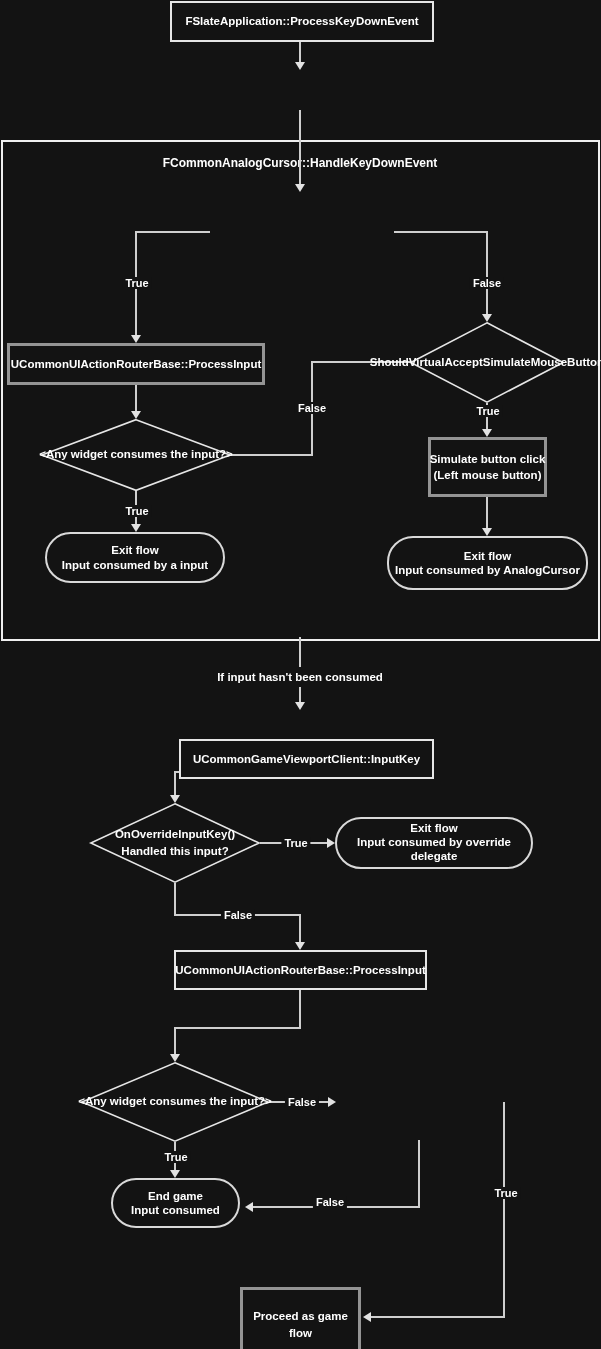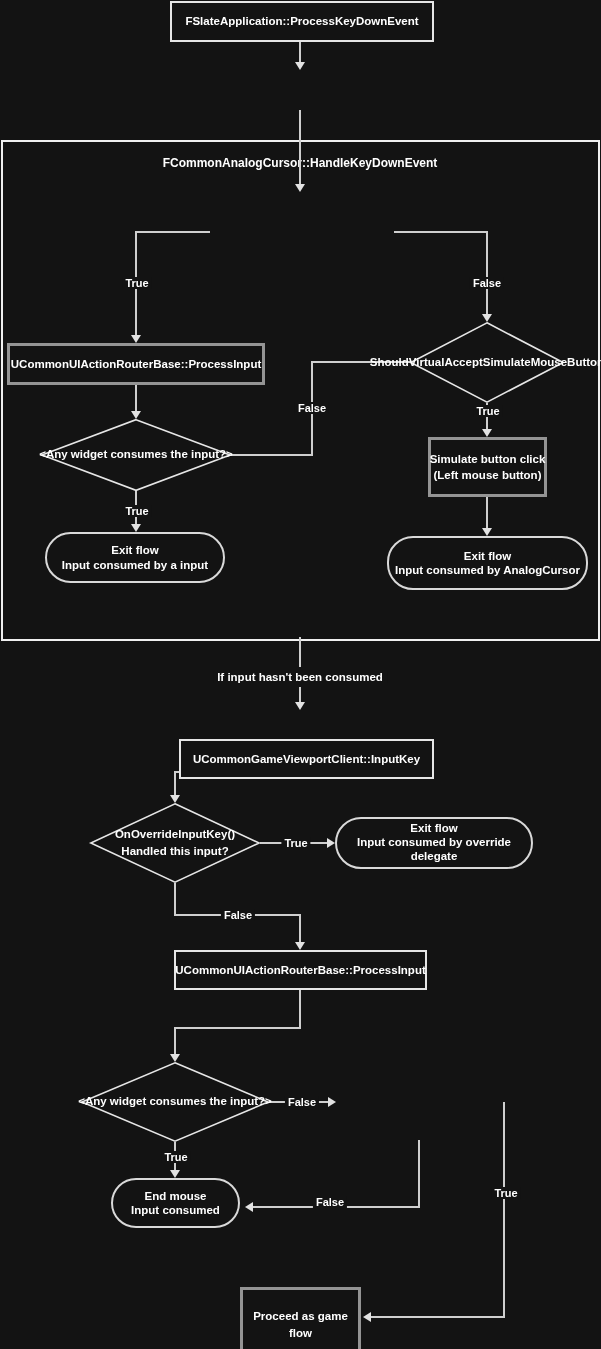--- a/index.html
+++ b/index.html
@@ -197,21 +197,21 @@
     <svg viewBox="0 0 200 100" preserveAspectRatio="none">
       <polygon points="100,1 199,50 100,99 1,50" fill="#131313" stroke="#e6e6e6" stroke-width="1.6" vector-effect="non-scaling-stroke"></polygon>
     </svg>
     <div class="dtext">
       <span>&lt;Any widget consumes the input?&gt;</span>
     </div>
   </div>
 
 
   <div class="stadium" style="left:111px;top:1178px;width:125px;height:46px;">
-    <span>End mouse</span>
+    <span>End game</span>
     <span>Input consumed</span>
   </div>
 
   <div class="box gray" style="left:240px;top:1287px;width:115px;height:69px;">
     <span>Proceed as game</span>
     <span>flow</span>
   </div>
 
   <div class="lbl" style="left:137px;top:283px;">True</div>
   <div class="lbl" style="left:487px;top:283px;">False</div>

